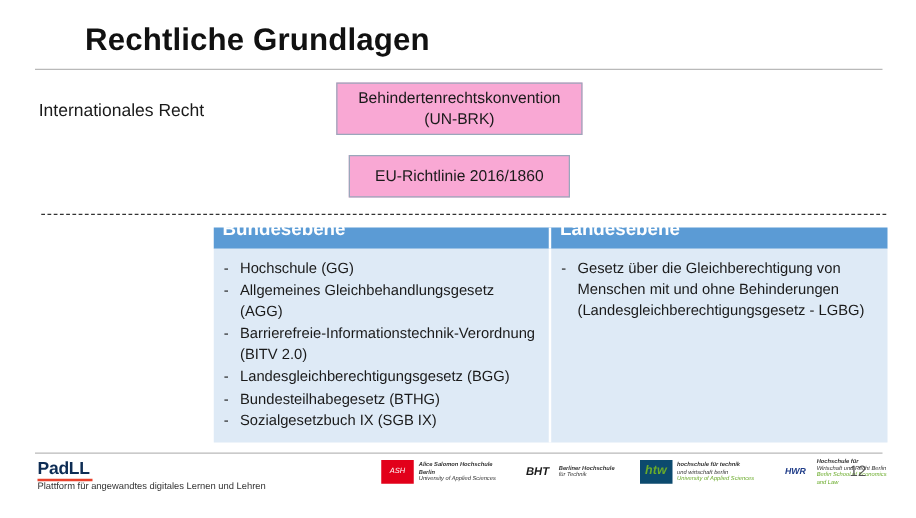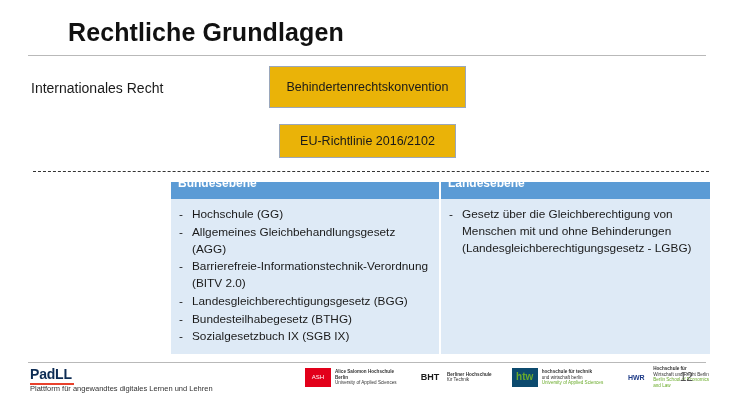--- a/index.html
+++ b/index.html
@@ -49,21 +49,21 @@
     position: absolute;
     left: 31px;
     top: 186px;
     font-size: 14px;
     color: #1a1a1a;
   }
   .box {
     position: absolute;
     box-sizing: border-box;
     border: 1px solid #9aa7bb;
-    background: #eab308;
+    background: #f9a8d4;
     text-align: center;
     font-size: 12.5px;
     color: #1a1a1a;
     display: flex;
     align-items: center;
     justify-content: center;
     line-height: 1.35;
   }
   .box-brk {
     left: 269px;
@@ -94,21 +94,21 @@
     display: flex;
     flex-direction: column;
   }
   .table-head {
     display: flex;
     height: 17px;
   }
   .th {
     background: #5b9bd5;
     color: #ffffff;
-    font-size: 12px;
+    font-size: 15px;
     font-weight: bold;
     padding: 1px 0 16px 7px;
     box-sizing: border-box;
     display: flex;
     align-items: center;
   }
   .th-left { width: 270px; border-right: 2px solid #ffffff; }
   .th-right { width: 269px; }
   .table-body {
     display: flex;
@@ -169,20 +169,21 @@
     font-size: 7.5px;
     color: #333333;
   }
   .logos {
     position: absolute;
     left: 305px;
     top: 366px;
     display: flex;
     align-items: center;
     gap: 20px;
+    font-style: italic;
   }
   .logo-item {
     display: flex;
     align-items: center;
     gap: 4px;
   }
   .logo-mark {
     width: 26px;
     height: 19px;
     display: flex;
@@ -219,25 +220,26 @@
 <div class="slide">
 
   <div class="slide-title">Rechtliche Grundlagen</div>
   <div class="title-rule"></div>
 
   <div class="label-intl">Internationales Recht</div>
 
   <div class="box box-brk">
     <div>
       <div>Behindertenrechtskonvention</div>
+      <div>(UN-BRK)</div>
     </div>
   </div>
 
   <div class="box box-eu">
-    <div>EU-Richtlinie  2016/2102</div>
+    <div>EU-Richtlinie  2016/1860</div>
   </div>
 
   <div class="dashed-rule"></div>
 
 
   <div class="table">
     <div class="table-head">
       <div class="th th-left">Bundesebene</div>
       <div class="th th-right">Landesebene</div>
     </div>

